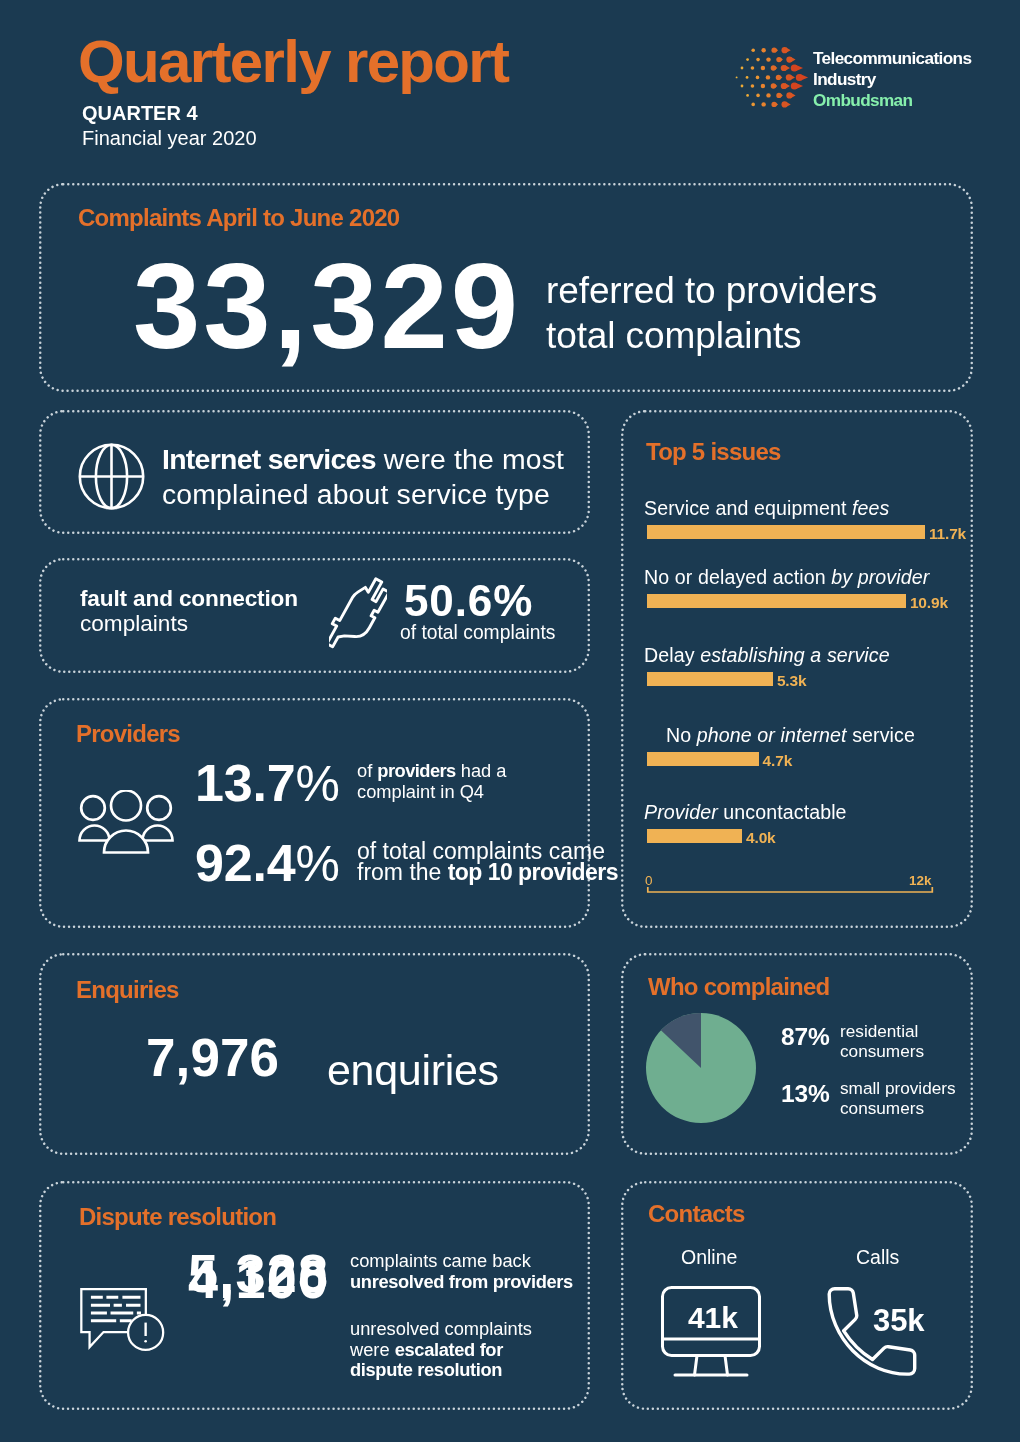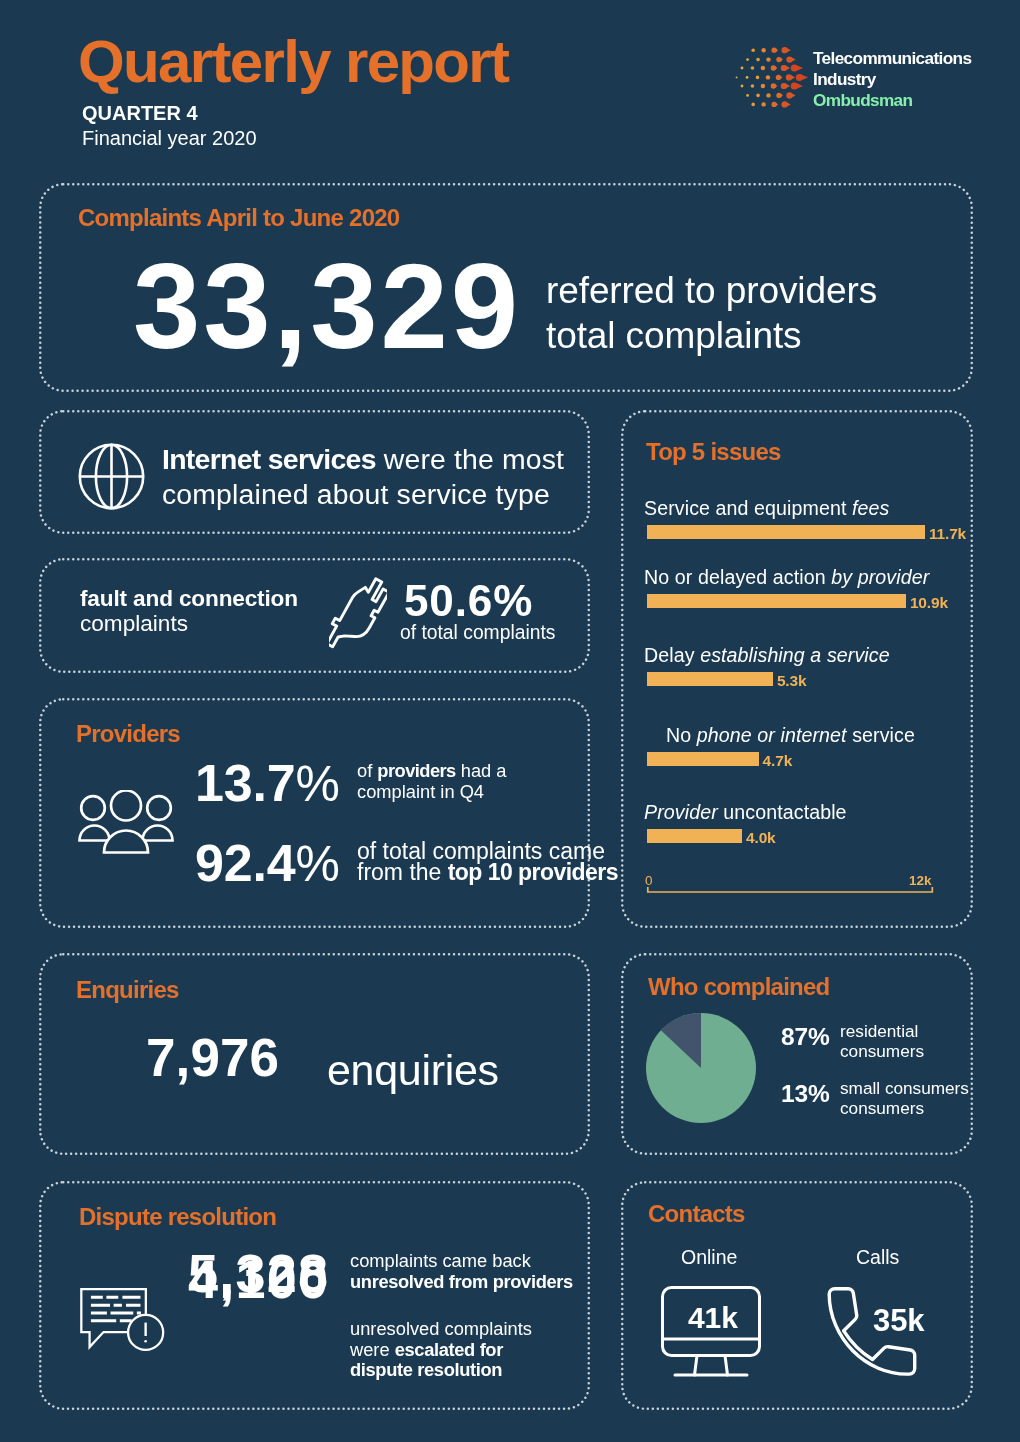--- a/index.html
+++ b/index.html
@@ -284,21 +284,21 @@
       <path id="pieslice" fill="#41546b" d="M 55 55 L 55 0 A 55 55 0 0 0 14.91 17.35 Z"></path>
     </svg>
   </div>
   <div class="abs bignum" style="left:781px;top:1025px;font-size:24.5px;letter-spacing:-0.1px;">87%</div>
   <div class="abs white" style="left:840px;top:1022px;font-size:17.2px;line-height:19.5px;">
     <div>residential</div>
     <div>consumers</div>
   </div>
   <div class="abs bignum" style="left:781px;top:1082px;font-size:24.5px;letter-spacing:-0.1px;">13%</div>
   <div class="abs white" style="left:840px;top:1079px;font-size:17.2px;line-height:19.5px;">
-    <div>small consumers</div>
+    <div>small providers</div>
     <div>consumers</div>
   </div>
 
   <div class="abs card" style="left:621px;top:1181px;width:352px;height:229px;">
       <svg width="352" height="229" viewBox="0 0 352 229">
         <rect x="1.25" y="1.25" width="349.5" height="226.5" rx="23" ry="23" fill="none" stroke="#c9d3da" stroke-width="2.5" stroke-linecap="round" stroke-dasharray="0.01 5"></rect>
       </svg>
     </div>
   <div class="abs ctitle" style="left:648px;top:1202px;">Contacts</div>
   <div class="abs white" style="left:681px;top:1246px;font-size:19.5px;letter-spacing:0;">Online</div>

